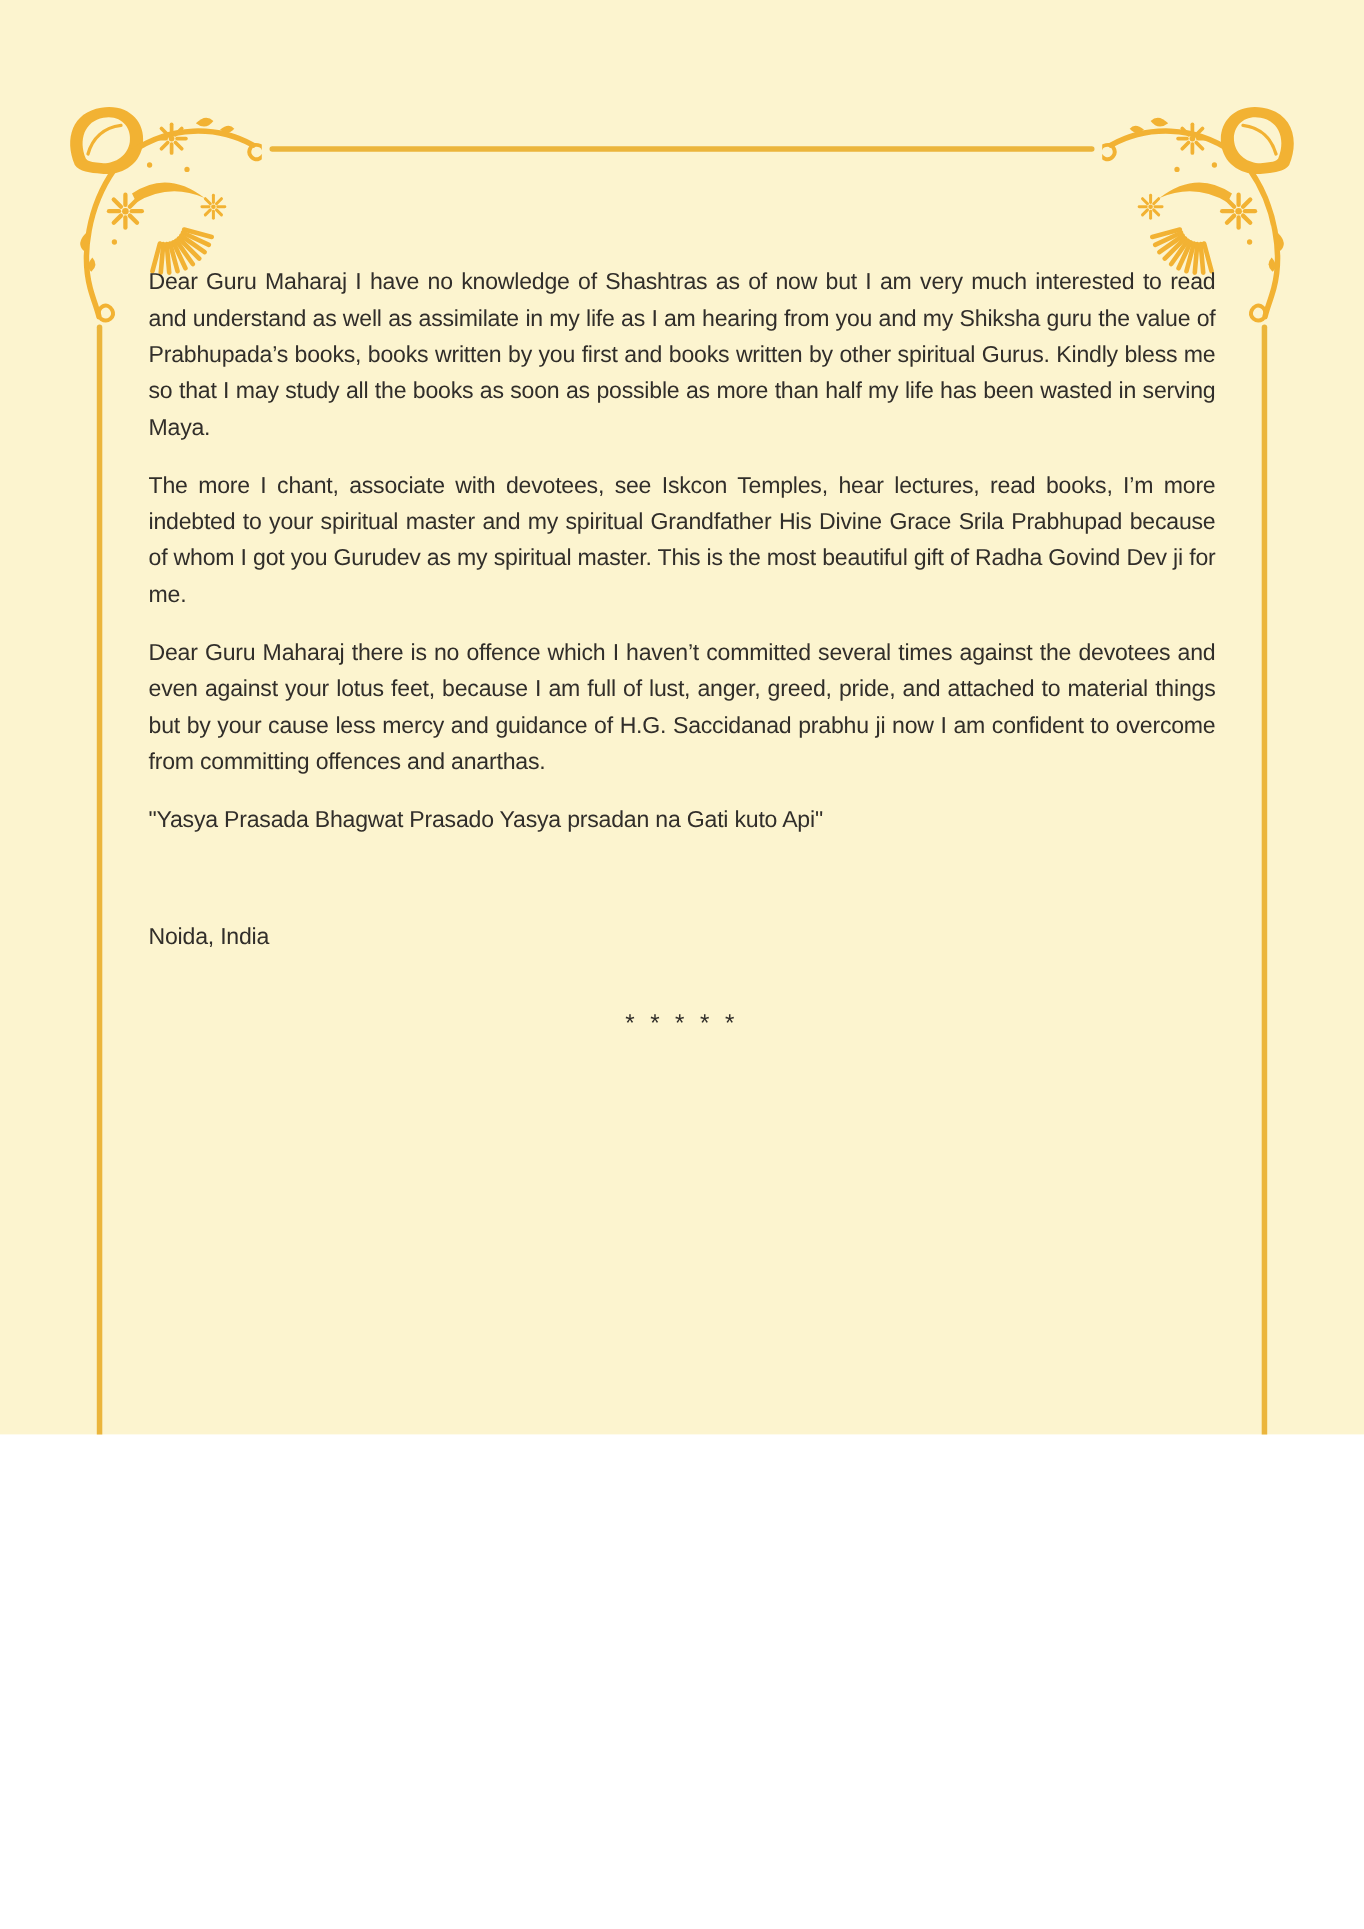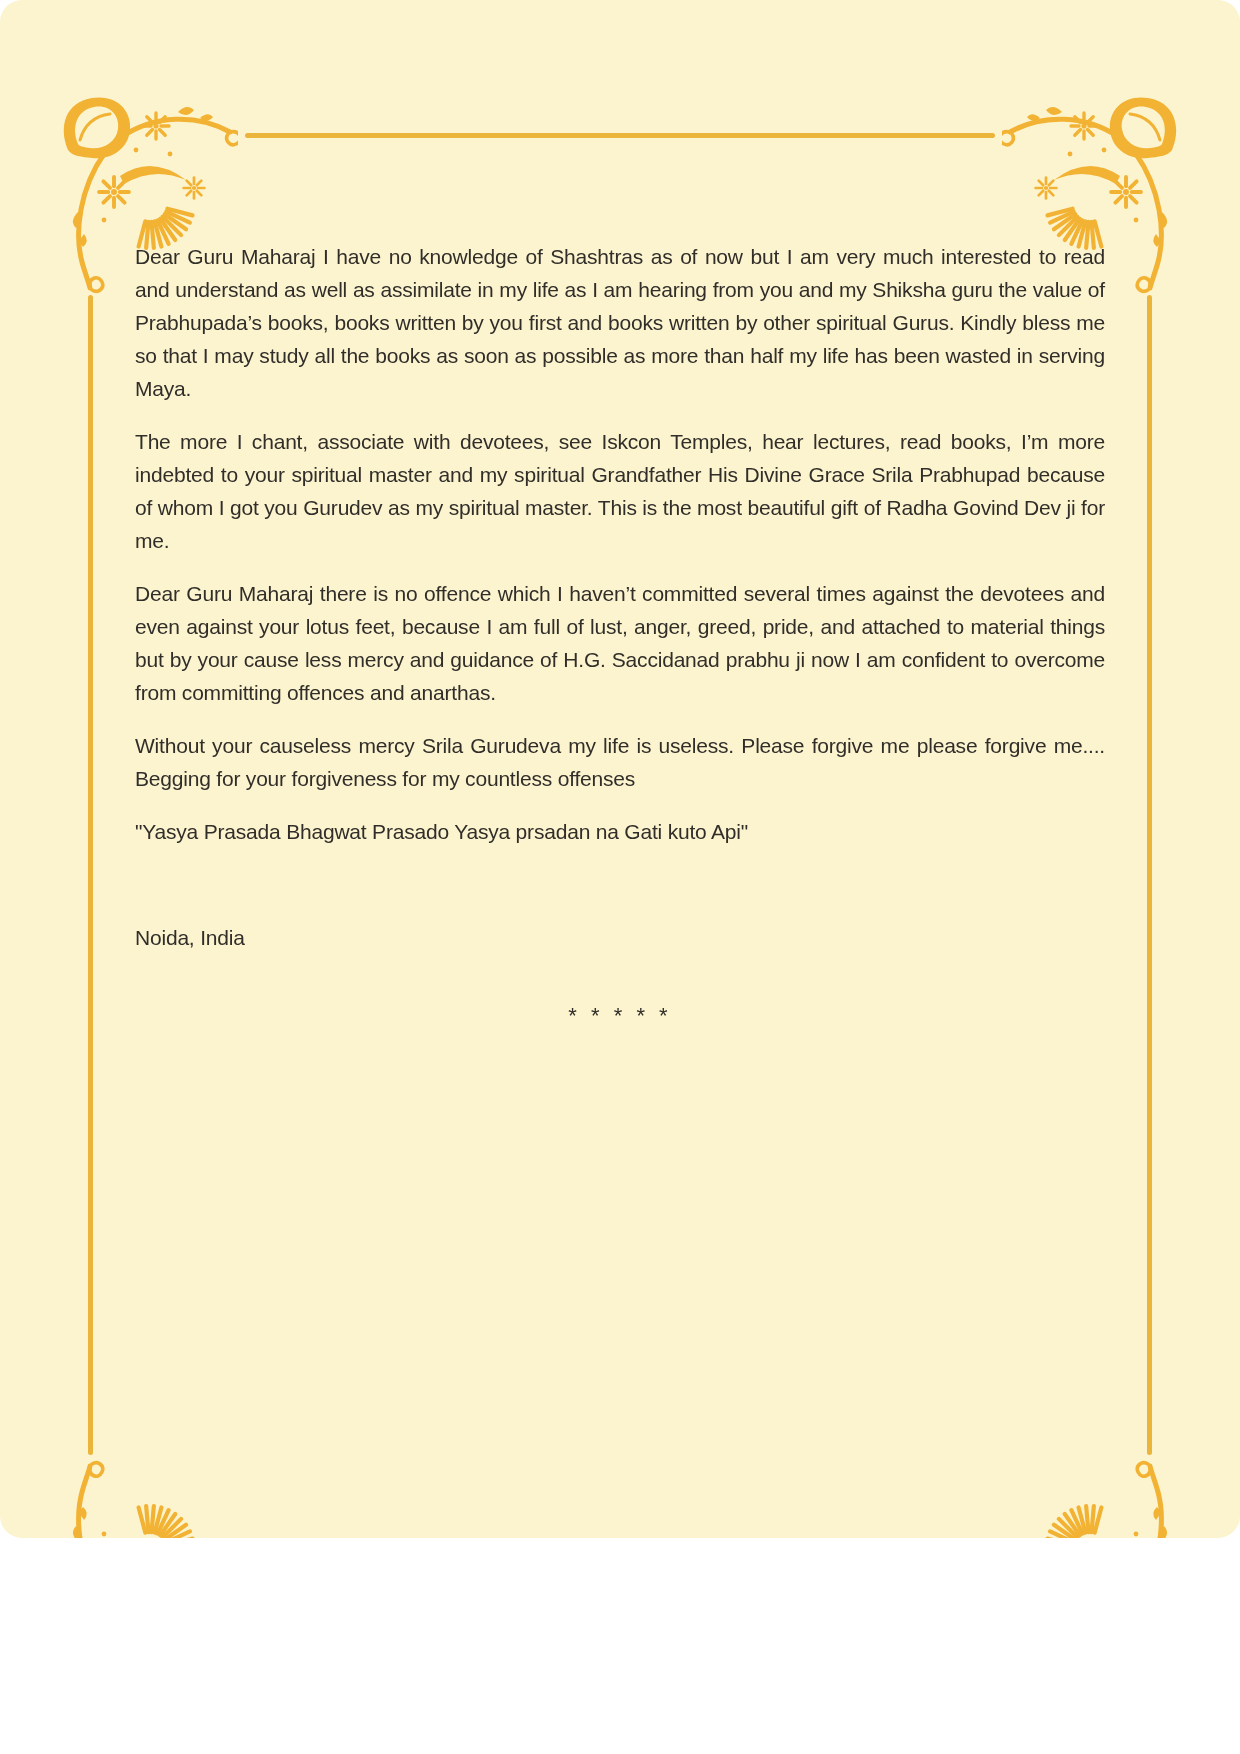--- a/index.html
+++ b/index.html
@@ -9,24 +9,23 @@
     --text-color:#312E2A;
   }
   html,body{margin:0;padding:0;}
   body{
     width:1240px;height:1754px;
     background:#fff;
     font-family:"Liberation Sans","DejaVu Sans",sans-serif;
   }
   .page{
     position:relative;
-    width:1240px;height:1538px;
+    width:1240px;height:1304px;
     background:var(--page-bg);
     overflow:hidden;
-    border-radius:22px;
   }
   
   .corner{
     position:absolute;width:180px;height:205px;
     color:var(--accent-gold);
   }
   .corner svg{display:block;width:100%;height:100%;}
   .corner.tl{left:58px;top:92px;}
   .corner.tr{left:1002px;top:92px;transform:scaleX(-1);}
   .corner.bl{left:58px;top:1457px;transform:scaleY(-1);}
@@ -143,21 +142,20 @@
 
   <div class="frame-line frame-top"></div>
   <div class="frame-line frame-bottom"></div>
   <div class="frame-line frame-left"></div>
   <div class="frame-line frame-right"></div>
 
   <main class="letter">
     <p class="para">Dear Guru Maharaj I have no knowledge of Shashtras as of now but I am very much interested to read and understand as well as assimilate in my life as I am hearing from you and my Shiksha guru the value of Prabhupada’s books, books written by you first and books written by other spiritual Gurus. Kindly bless me so that I may study all the books as soon as possible as more than half my life has been wasted in serving Maya.</p>
     <p class="para">The more I chant, associate with devotees, see Iskcon Temples, hear lectures, read books, I’m more indebted to your spiritual master and my spiritual Grandfather His Divine Grace Srila Prabhupad because of whom I got you Gurudev as my spiritual master. This is the most beautiful gift of Radha Govind Dev ji for me.</p>
     <p class="para">Dear Guru Maharaj there is no offence which I haven’t committed several times against the devotees and even against your lotus feet, because I am full of lust, anger, greed, pride, and attached to material things but by your cause less mercy and guidance of H.G. Saccidanad prabhu ji  now I am confident to overcome from committing offences and anarthas.</p>
-    <p class="para">Without your causeless mercy Srila Gurudeva my life is useless. Please forgive me please forgive me.... Begging for your forgiveness for my countless offenses</p>
     <p class="para">"Yasya Prasada Bhagwat Prasado Yasya prsadan na Gati kuto Api"</p>
     <div class="blank-line"></div>
     <p class="para">Noida, India</p>
     <div class="blank-sm"></div>
     <p class="separator">* * * * *</p>
   </main>
 
   <div class="page-number">429</div>
 </div>
 

